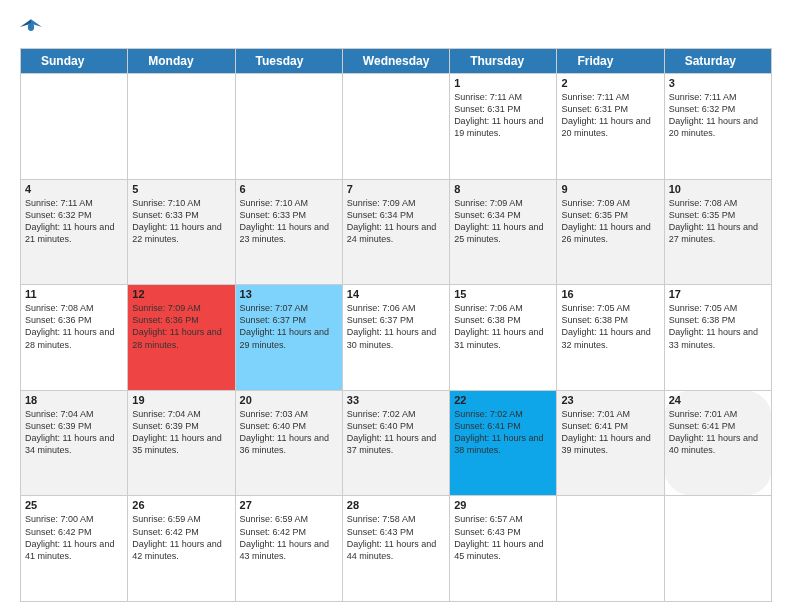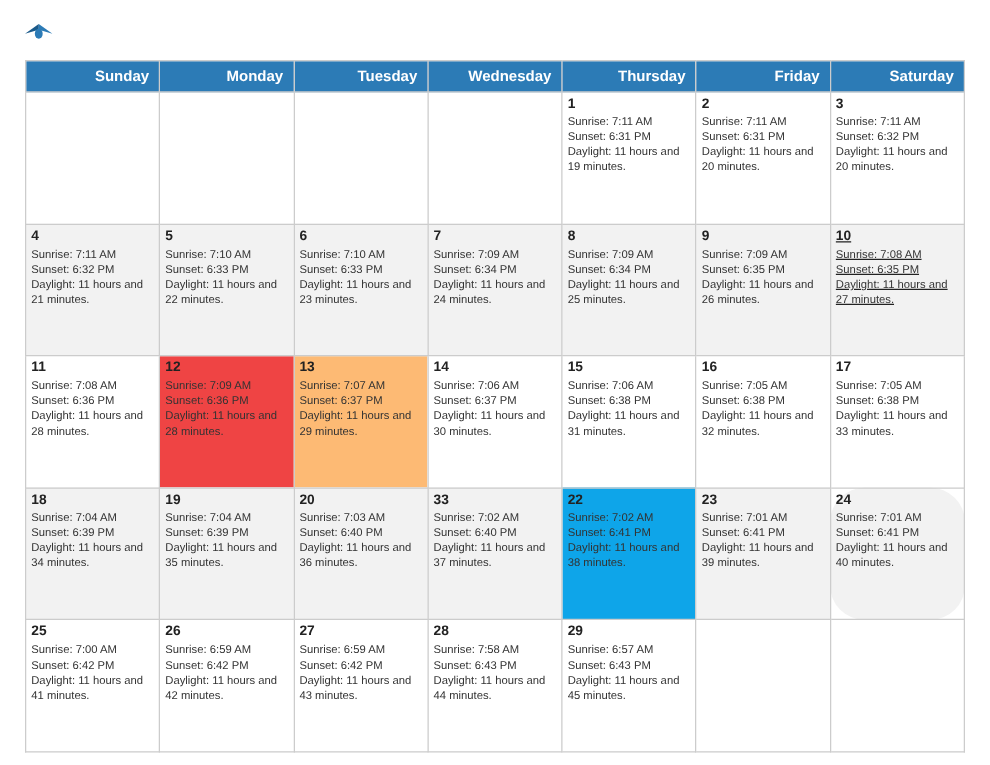--- a/index.html
+++ b/index.html
@@ -57,22 +57,22 @@
       width: 100%;
       border-collapse: collapse;
       flex: 1;
       table-layout: fixed;
     }
     .calendar-table th {
       background-color: #2c7bb6;
       color: #fff;
       font-size: 12px;
       font-weight: bold;
-      padding: 5px 8px;
-      text-align: right;
+      padding: 5px 20px;
+      text-align: left;
       border: 1px solid #ccc;
     }
     .calendar-table td {
       border: 1px solid #ccc;
       vertical-align: top;
       padding: 3px 4px;
       font-size: 9.5px;
       color: #222;
       height: 88px;
     }
@@ -190,41 +190,41 @@
             <div class="day-info">Sunrise: 7:09 AM
 Sunset: 6:34 PM
 Daylight: 11 hours and 25 minutes.</div>
           </td>
           <td style="background-color: rgb(242, 242, 242);">
             <span class="day-num">9</span>
             <div class="day-info">Sunrise: 7:09 AM
 Sunset: 6:35 PM
 Daylight: 11 hours and 26 minutes.</div>
           </td>
-          <td style="background-color: rgb(242, 242, 242); text-decoration: underline;">
+          <td style="background-color: rgb(242, 242, 242);">
             <span class="day-num">10</span>
             <div class="day-info">Sunrise: 7:08 AM
 Sunset: 6:35 PM
 Daylight: 11 hours and 27 minutes.</div>
           </td>
         </tr>
         <tr>
           <td style="background-color: rgb(255, 255, 255);">
             <span class="day-num">11</span>
             <div class="day-info">Sunrise: 7:08 AM
 Sunset: 6:36 PM
 Daylight: 11 hours and 28 minutes.</div>
           </td>
           <td style="background-color: #ef4444;">
             <span class="day-num">12</span>
             <div class="day-info">Sunrise: 7:09 AM
 Sunset: 6:36 PM
 Daylight: 11 hours and 28 minutes.</div>
           </td>
-          <td style="background-color: #fdba74;">
+          <td style="background-color: #7dd3fc;">
             <span class="day-num">13</span>
             <div class="day-info">Sunrise: 7:07 AM
 Sunset: 6:37 PM
 Daylight: 11 hours and 29 minutes.</div>
           </td>
           <td style="background-color: rgb(255, 255, 255);">
             <span class="day-num">14</span>
             <div class="day-info">Sunrise: 7:06 AM
 Sunset: 6:37 PM
 Daylight: 11 hours and 30 minutes.</div>

